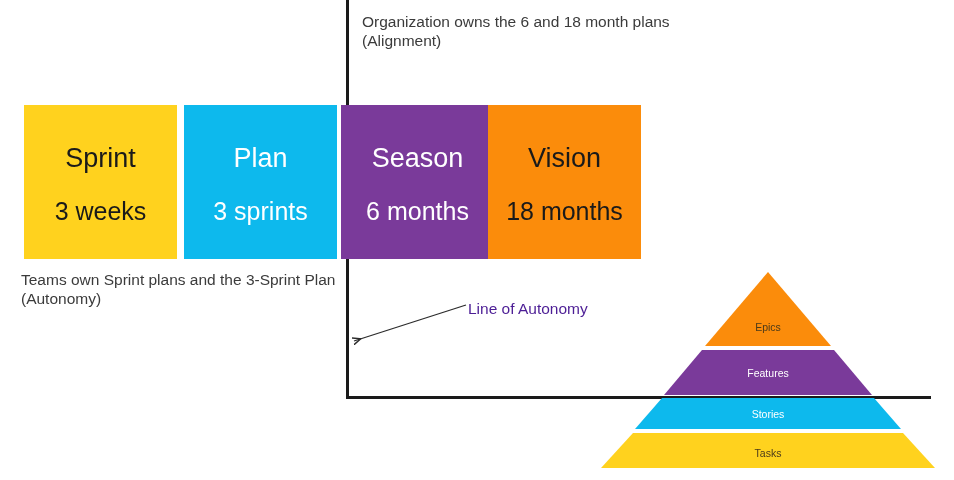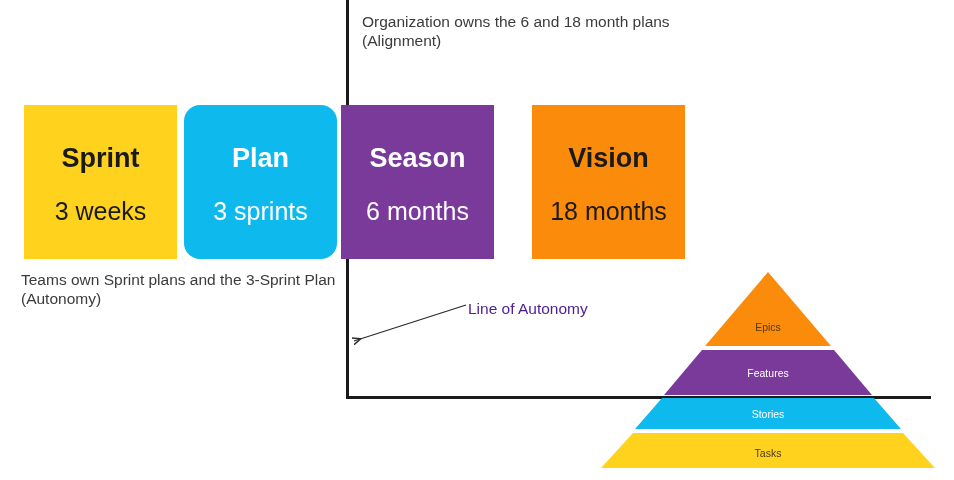--- a/index.html
+++ b/index.html
@@ -56,32 +56,32 @@
     height: 154px;
     display: flex;
     flex-direction: column;
     align-items: center;
     justify-content: center;
     box-sizing: border-box;
   }
   .tile .tile-title {
     font-size: 27px;
     line-height: 32px;
-    font-weight: 700;
+    font-weight: 400;
     margin-bottom: 26px;
   }
   .tile .tile-sub {
     font-size: 25px;
     line-height: 22px;
     font-weight: 400;
   }
   .tile-sprint { left: 24px;  top: 105px; }
-  .tile-plan   { left: 184px; top: 105px; border-radius: 16px; }
+  .tile-plan   { left: 184px; top: 105px; }
   .tile-season { left: 341px; top: 105px; }
-  .tile-vision { left: 532px; top: 105px; }
+  .tile-vision { left: 488px; top: 105px; }
 
   
   .autonomy-label {
     position: absolute;
     left: 468px;
     top: 299px;
     font-size: 15.5px;
     line-height: 19px;
     color: #4c1d95;
     white-space: nowrap;

